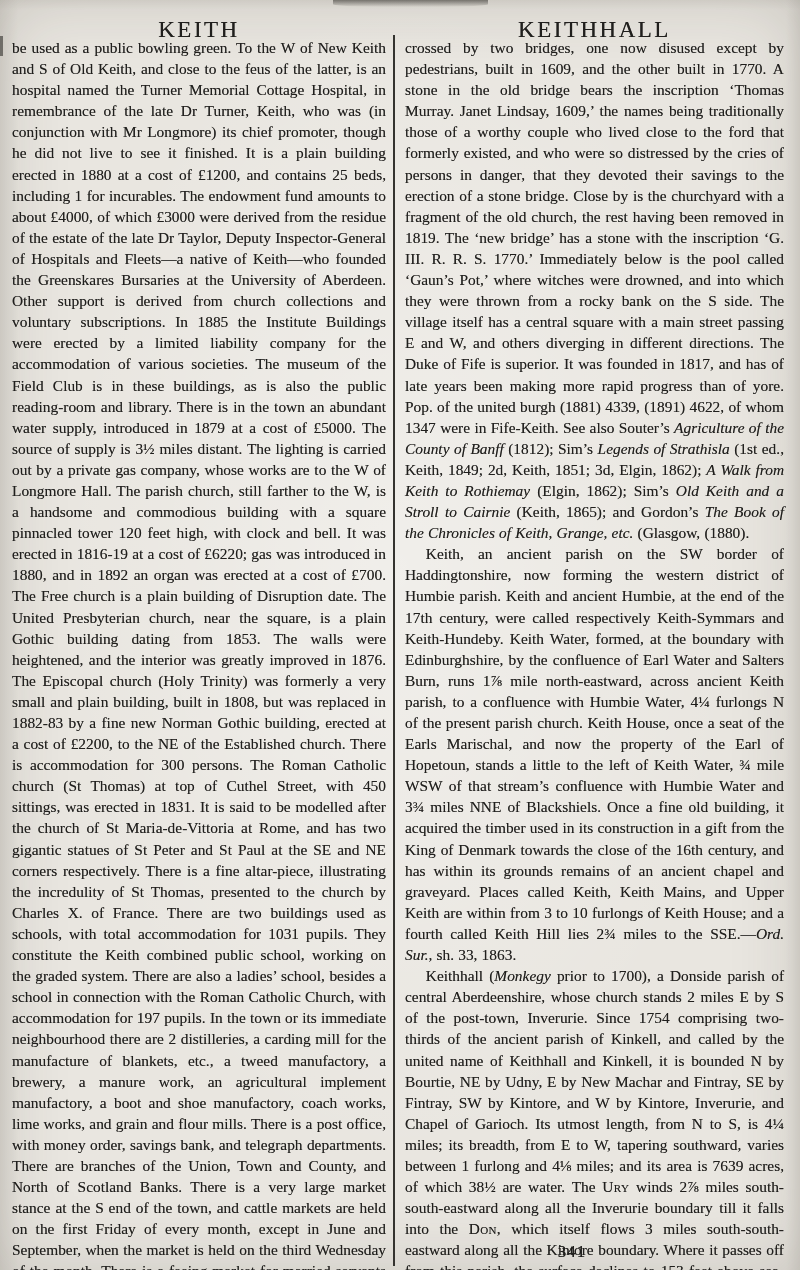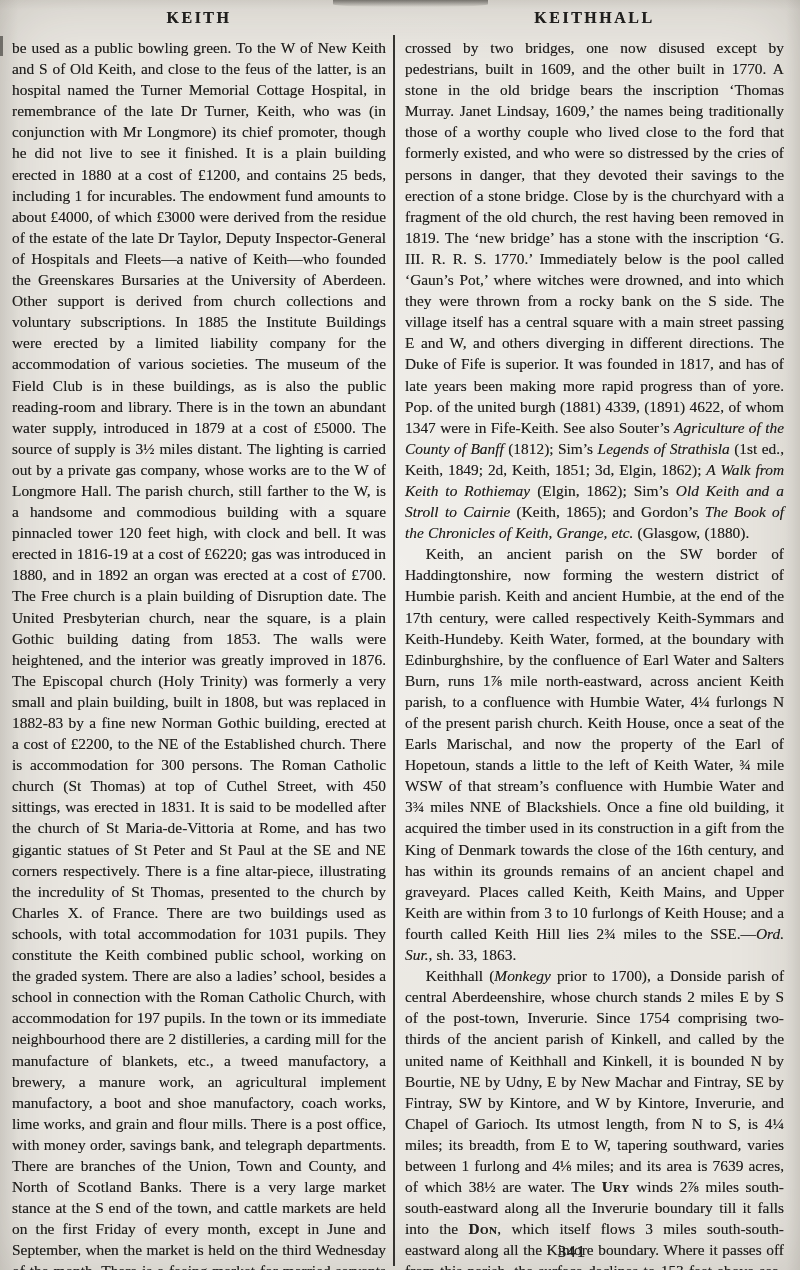--- a/index.html
+++ b/index.html
@@ -13,23 +13,23 @@
                       linear-gradient(to right, rgba(90,85,75,.10), rgba(90,85,75,0) 18px),
                       linear-gradient(to left, rgba(90,85,75,.10), rgba(90,85,75,0) 14px),
                       linear-gradient(to bottom, rgba(90,85,75,.08), rgba(90,85,75,0) 10px);
     box-shadow: inset 0 0 70px rgba(60,55,45,.18);
     overflow: hidden;
     font-family: "Liberation Serif", "DejaVu Serif", serif;
     color: var(--ink, #201f1d);
   }
   .running-head {
     position: absolute;
-    top: 9px;
-    font-size: 16px;
-    font-weight: bold;
+    top: 17px;
+    font-size: 23px;
+    font-weight: normal;
     letter-spacing: 2.5px;
     text-align: center;
     text-shadow: 0 0 .6px rgba(25,25,25,.7);
   }
   .running-head.left  { left: 12px;  width: 374px; }
   .running-head.right { left: 405px; width: 379px; }
   .column-rule {
     position: absolute;
     left: 393px;
     top: 35px;
@@ -46,21 +46,21 @@
     text-shadow: 0 0 .5px rgba(30,29,27,.55);
     word-spacing: .02em;
   }
   .col.left  { left: 12px;  width: 374px; }
   .col.right { left: 405px; width: 379px; }
   .para { margin: 0; }
   .para.indent { text-indent: 1.35em; }
   .para.flush { text-align-last: justify; }
   .run-bold { font-weight: normal; }
   .run-italic { font-style: italic; }
-  .run-smallcaps { font-variant: small-caps; letter-spacing: .4px; font-weight: bold; }
+  .run-smallcaps { font-variant: small-caps; letter-spacing: .4px; }
   .page-number {
     position: absolute;
     top: 1242px;
     left: 405px;
     width: 334px;
     text-align: center;
     font-size: 17px;
     letter-spacing: 1px;
     text-shadow: 0 0 .6px rgba(25,25,25,.7);
   }

